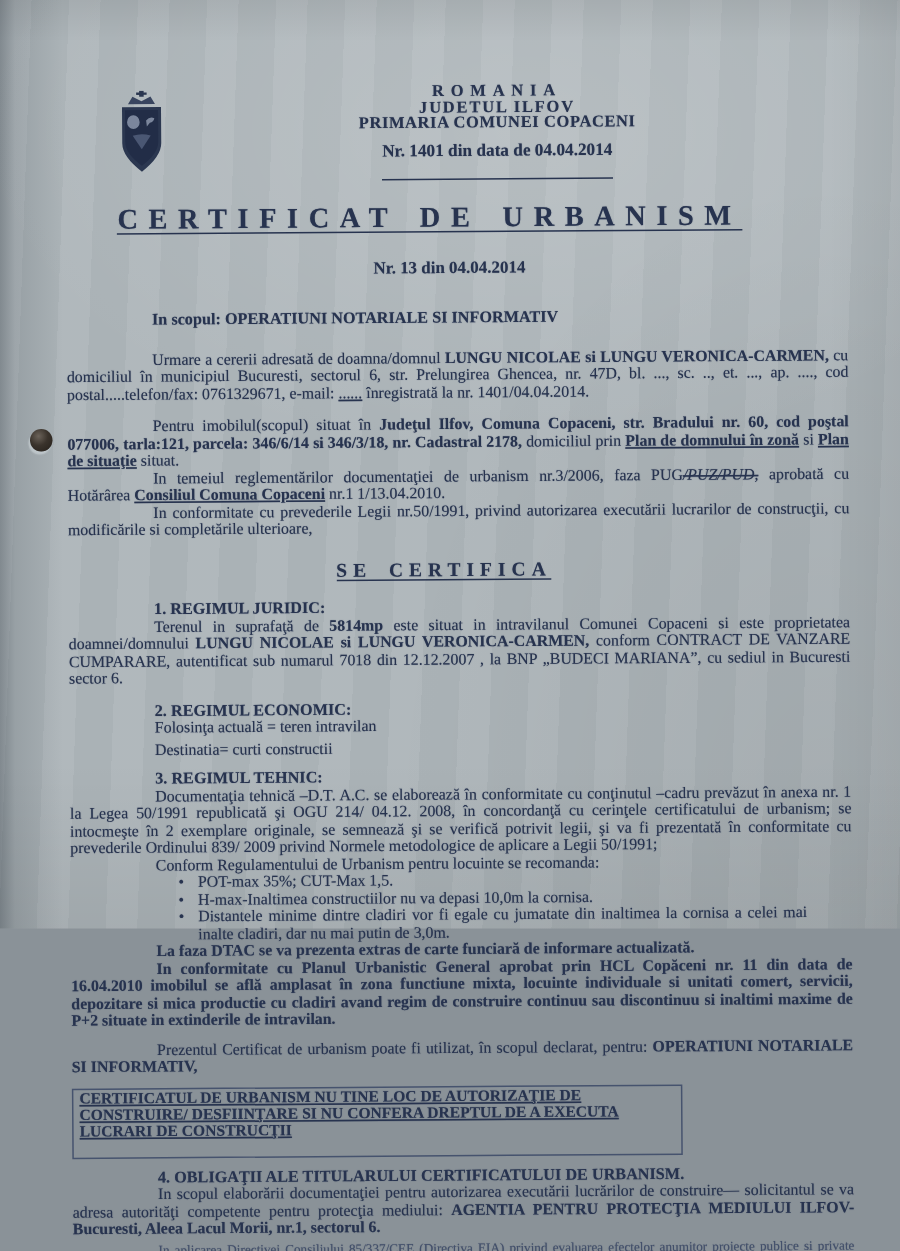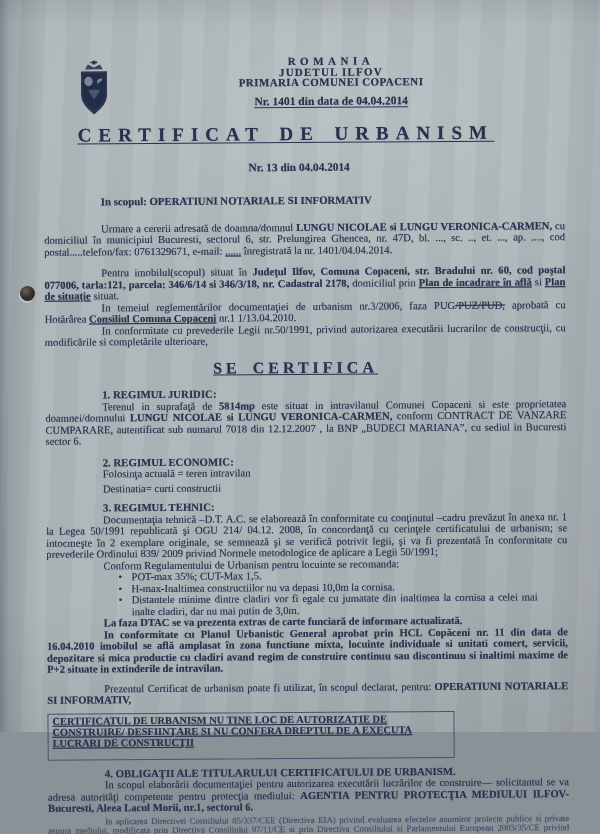--- a/index.html
+++ b/index.html
@@ -1,19 +1,19 @@
 <!DOCTYPE html>
 <html><head>
 <meta charset="utf-8">
 <style>
   * { box-sizing: border-box; margin: 0; padding: 0; }
   html,body { width:600px; height:834px; overflow:hidden; background:#8a9298; }
 
   .photo{
-    position:relative; width:600px; height:732px;
+    position:relative; width:600px; height:619px;
     background-color:#aeb6ba;
     background-image:
       radial-gradient(ellipse 520px 320px at 58% 14%, rgba(255,255,255,0.14), rgba(255,255,255,0) 70%),
       radial-gradient(ellipse 420px 620px at 92% 88%, rgba(0,0,0,0.06), rgba(0,0,0,0) 70%),
       linear-gradient(90deg, rgba(20,30,40,0.30) 0px, rgba(20,30,40,0.12) 10px, rgba(20,30,40,0) 42px),
       linear-gradient(90deg, rgba(0,0,0,0) 92%, rgba(0,0,0,0.05) 100%),
       linear-gradient(180deg, rgba(0,0,0,0.07) 0px, rgba(0,0,0,0) 28px),
       linear-gradient(180deg, rgba(0,0,0,0) 82%, rgba(0,0,0,0.06) 100%),
       repeating-linear-gradient(92deg, rgba(255,255,255,0.030) 0 21px, rgba(0,0,0,0.022) 21px 46px);
     font-family:"Liberation Serif","DejaVu Serif",serif;
@@ -30,44 +30,44 @@
     position:absolute; inset:0; padding:56px 34px 0 45px;
     transform:rotate(-0.4deg);
     font-size:10.6px; line-height:11.5px;
     text-shadow:0 0 0.7px rgba(39,51,79,0.55);
   }
 
   .coat{ position:absolute; left:78px; top:59px; width:36px; height:57px; }
 
   .b{ font-weight:bold; }
   .u{ text-decoration:underline; text-underline-offset:1px; }
-  .st{ text-decoration:line-through; }
+  .st{ text-decoration:line-through;font-style:italic; }
 
   .letterhead{ text-align:center; padding-left:55px; font-weight:bold; }
   .lh-country{ font-size:11px; letter-spacing:4.5px; line-height:10.5px; }
   .lh-county{ font-size:11px; letter-spacing:1.2px; line-height:10.5px; }
   .lh-authority{ font-size:11px; letter-spacing:0.4px; line-height:10.5px; }
   .registration{ margin-top:8px; font-size:11.5px; }
-  .registration span{ display:inline-block; border-bottom:1.4px solid #27334f; padding-bottom:0px; }
+  .registration span{ display:inline-block; border-bottom:1.4px solid #27334f; padding-bottom:12px; }
 
   .title-row{ text-align:center; padding-right:36px; margin-top:20px; }
   .title-row span{
     display:inline-block; font-weight:bold; font-size:19px; letter-spacing:7px; word-spacing:3px;
     border-bottom:1.7px solid #27334f; padding-bottom:2px;
   }
   .subtitle{ text-align:center; padding-right:10px; margin-top:19px; font-weight:bold; font-size:11.3px; }
 
   .scope{ margin-top:22px; margin-left:57px; font-size:10.8px; }
 
   p.body{ text-align:justify; text-indent:57px; }
   .mt8{ margin-top:8px; } .mt10{ margin-top:10px; } .mt16{ margin-top:15px; }
 
   .certify{ text-align:center; padding-right:20px; margin-top:15px; margin-bottom:13px; }
   .certify span{
-    display:inline-block; font-weight:bold; font-size:16px; letter-spacing:4px; word-spacing:4px;
+    display:inline-block; font-weight:bold; font-size:13px; letter-spacing:4px; word-spacing:4px;
     border-bottom:1.5px solid #27334f; padding-bottom:1px;
   }
 
   .sec-head{ margin-left:57px; font-weight:bold; font-size:10.8px; }
   .plain-line{ margin-left:57px; }
   .gap3{ margin-top:3px; }
 
   ul.bullets{ list-style:none; margin-left:72px; margin-right:30px; }
   ul.bullets li{ position:relative; padding-left:13px; text-align:justify; }
   ul.bullets li::before{ content:"•"; position:absolute; left:0; top:0; }
@@ -104,21 +104,21 @@
       <div class="lh-authority">PRIMARIA COMUNEI COPACENI</div>
       <div class="registration"><span>Nr. 1401  din data de 04.04.2014</span></div>
     </div>
 
     <div class="title-row"><span>CERTIFICAT DE URBANISM</span></div>
     <div class="subtitle">Nr. 13 din 04.04.2014</div>
 
     <div class="scope"><span class="b">In scopul: OPERATIUNI NOTARIALE SI INFORMATIV</span></div>
 
     <p class="body mt16"><span>Urmare a cererii adresată de doamna/domnul </span><span class="b">LUNGU NICOLAE si LUNGU VERONICA-CARMEN,</span><span> cu domiciliul în municipiul Bucuresti, sectorul 6, str. Prelungirea Ghencea, nr. 47D, bl. ..., sc. .., et. ..., ap. ...., cod postal.....telefon/fax: 0761329671, e-mail: </span><span class="u">......</span><span> înregistrată la nr. 1401/04.04.2014.</span></p>
-    <p class="body mt10"><span>Pentru imobilul(scopul) situat în </span><span class="b">Judeţul Ilfov, Comuna Copaceni, str. Bradului nr. 60, cod poştal 077006, tarla:121, parcela: 346/6/14 si 346/3/18, nr. Cadastral 2178,</span><span> domiciliul prin </span><span class="b u">Plan de incadrare în află</span><span> si </span><span class="b u">Plan de situaţie</span><span> situat.</span></p>
+    <p class="body mt10"><span>Pentru imobilul(scopul) situat în </span><span class="b">Judeţul Ilfov, Comuna Copaceni, str. Bradului nr. 60, cod poştal 077006, tarla:121, parcela: 346/6/14 si 346/3/18, nr. Cadastral 2178,</span><span> domiciliul prin </span><span class="b u">Plan de domnului în zonă</span><span> si </span><span class="b u">Plan de situaţie</span><span> situat.</span></p>
     <p class="body"><span>In temeiul reglementărilor documentaţiei de urbanism nr.3/2006, faza PUG</span><span class="st">/PUZ/PUD,</span><span> aprobată cu Hotărârea </span><span class="b u">Consiliul Comuna Copaceni</span><span> nr.1 1/13.04.2010.</span></p>
     <p class="body"><span>In conformitate cu prevederile Legii nr.50/1991, privind autorizarea executării lucrarilor de construcţii, cu modificările si completările ulterioare,</span></p>
 
     <div class="certify"><span>SE CERTIFICA</span></div>
 
     <div class="sec-head">1. REGIMUL JURIDIC:</div>
     <p class="body"><span>Terenul in suprafaţă de </span><span class="b">5814mp</span><span> este situat in intravilanul Comunei Copaceni si este proprietatea doamnei/domnului </span><span class="b">LUNGU NICOLAE si LUNGU VERONICA-CARMEN,</span><span> conform CONTRACT DE VANZARE CUMPARARE, autentificat sub numarul 7018 din 12.12.2007 , la BNP „BUDECI MARIANA”, cu sediul in Bucuresti sector 6.</span></p>
 
     <div class="sec-head mt10">2. REGIMUL ECONOMIC:</div>
     <div class="plain-line">Folosinţa actuală  = teren intravilan</div>

